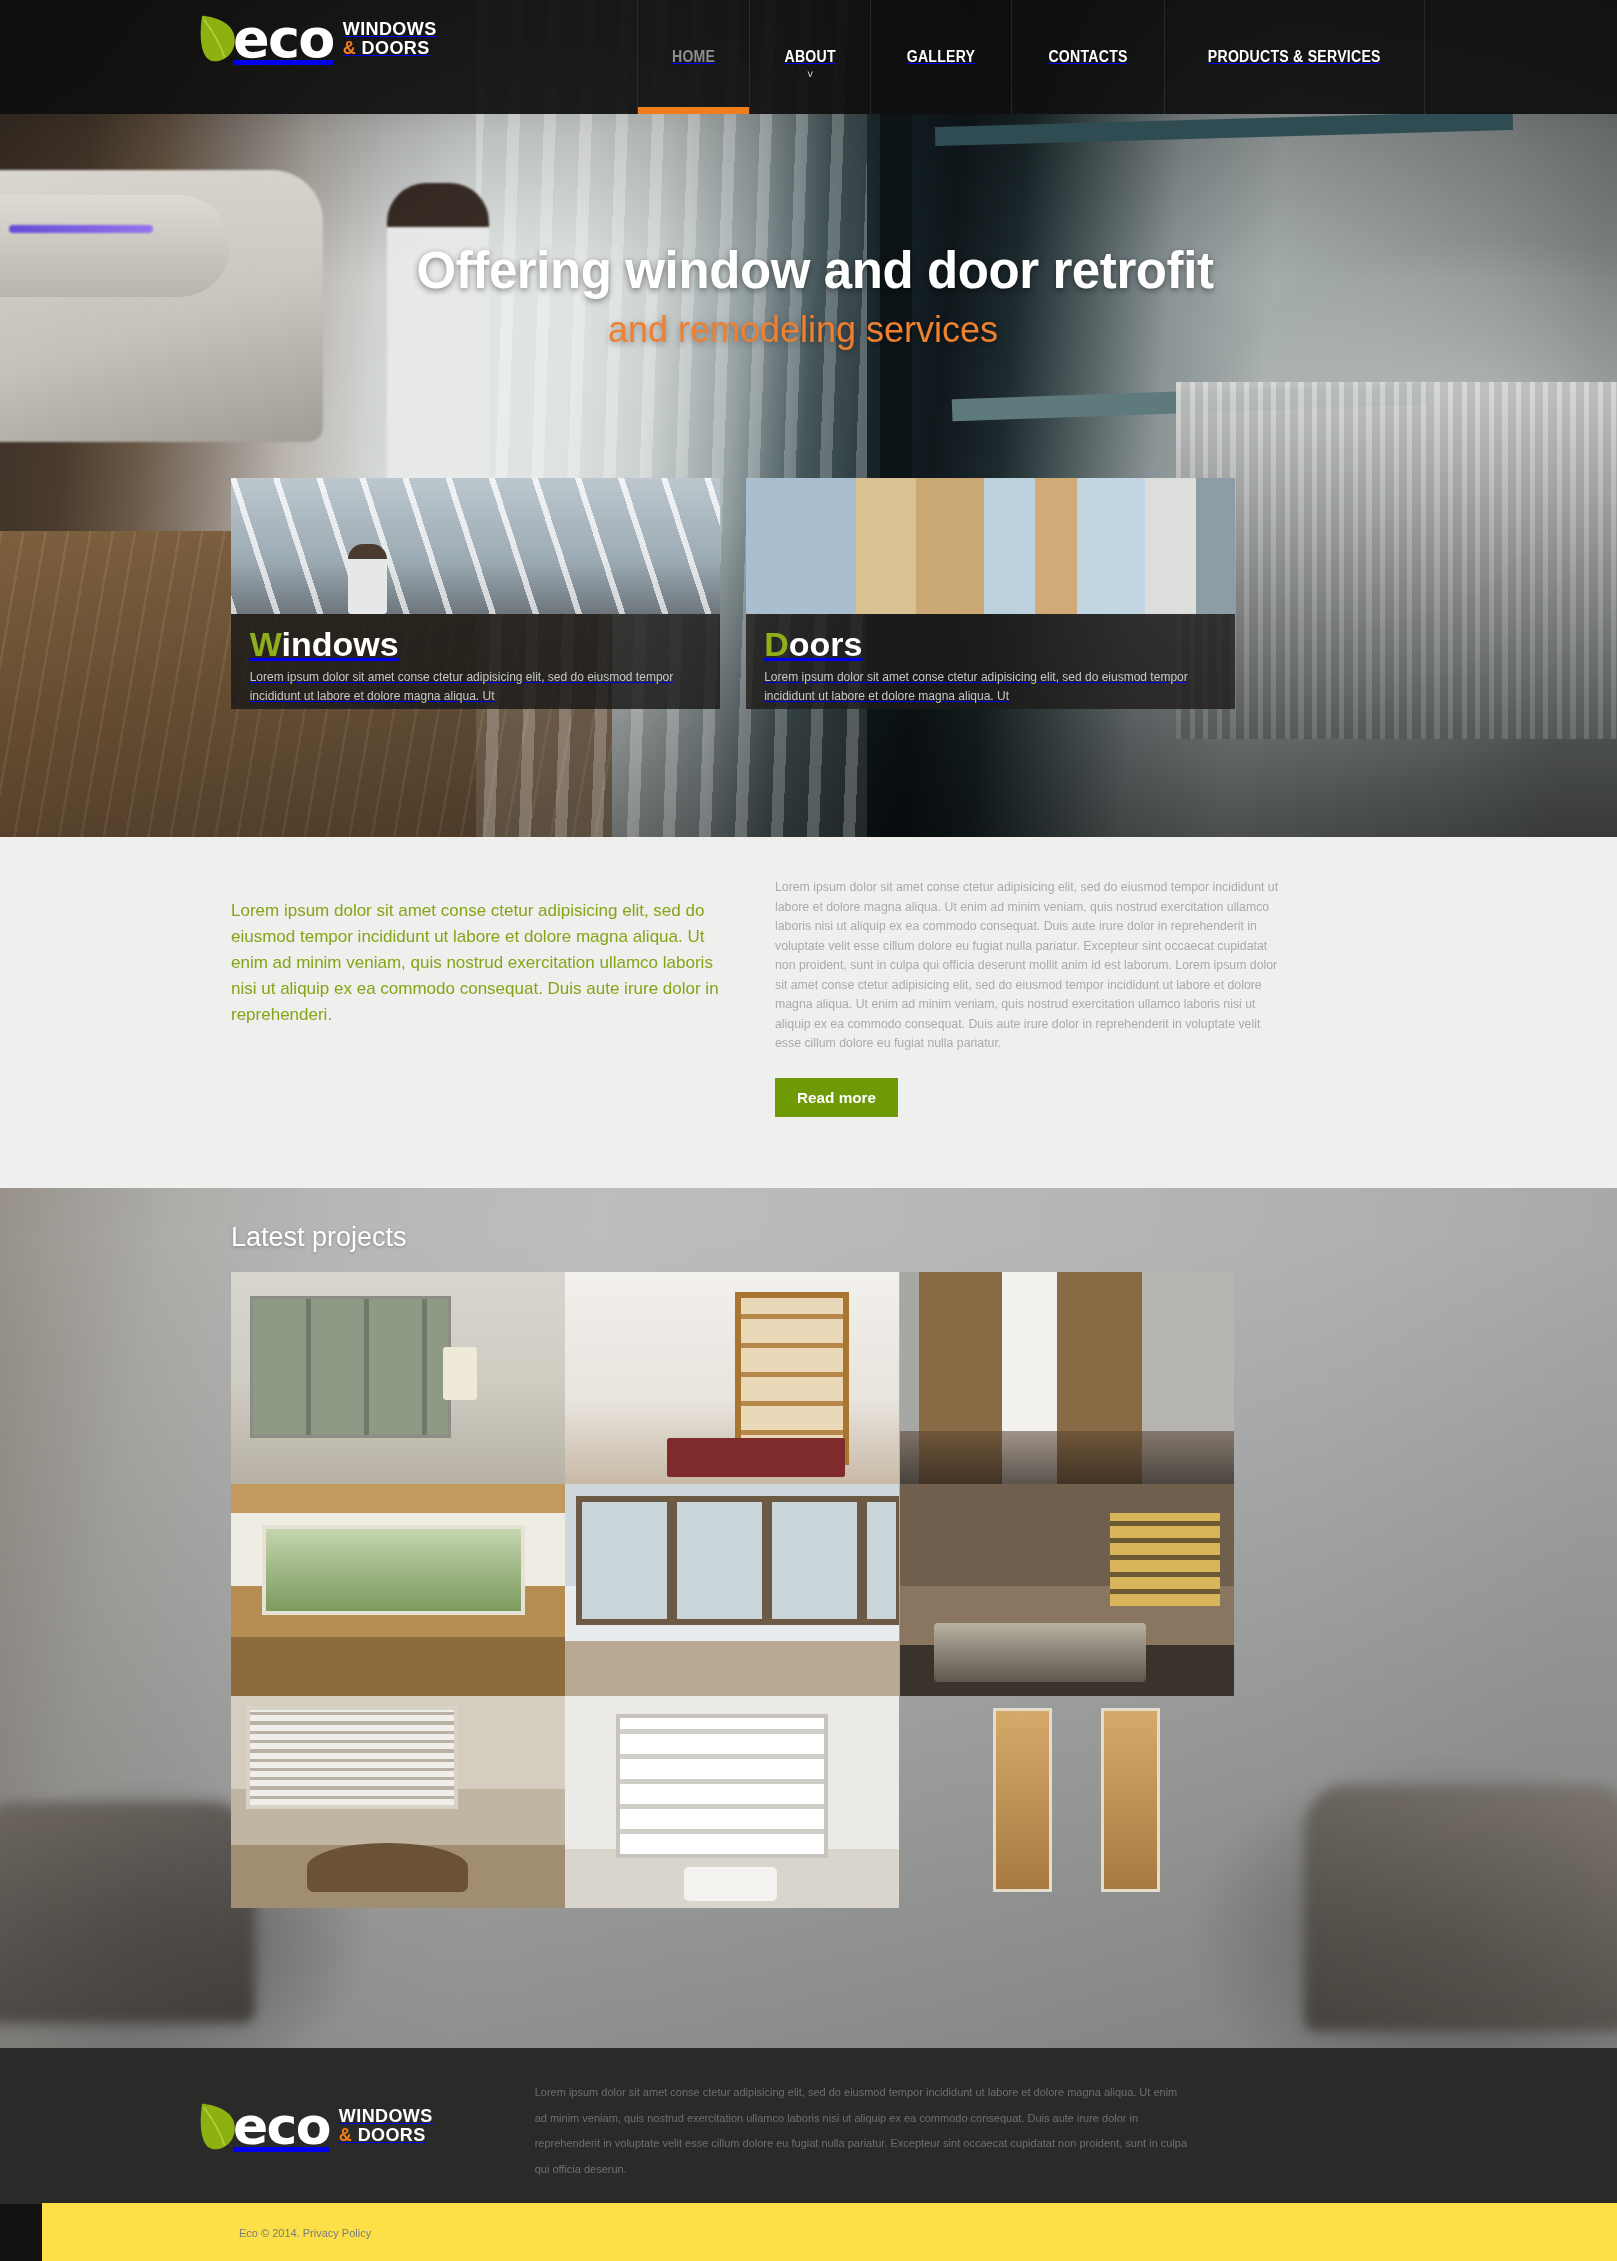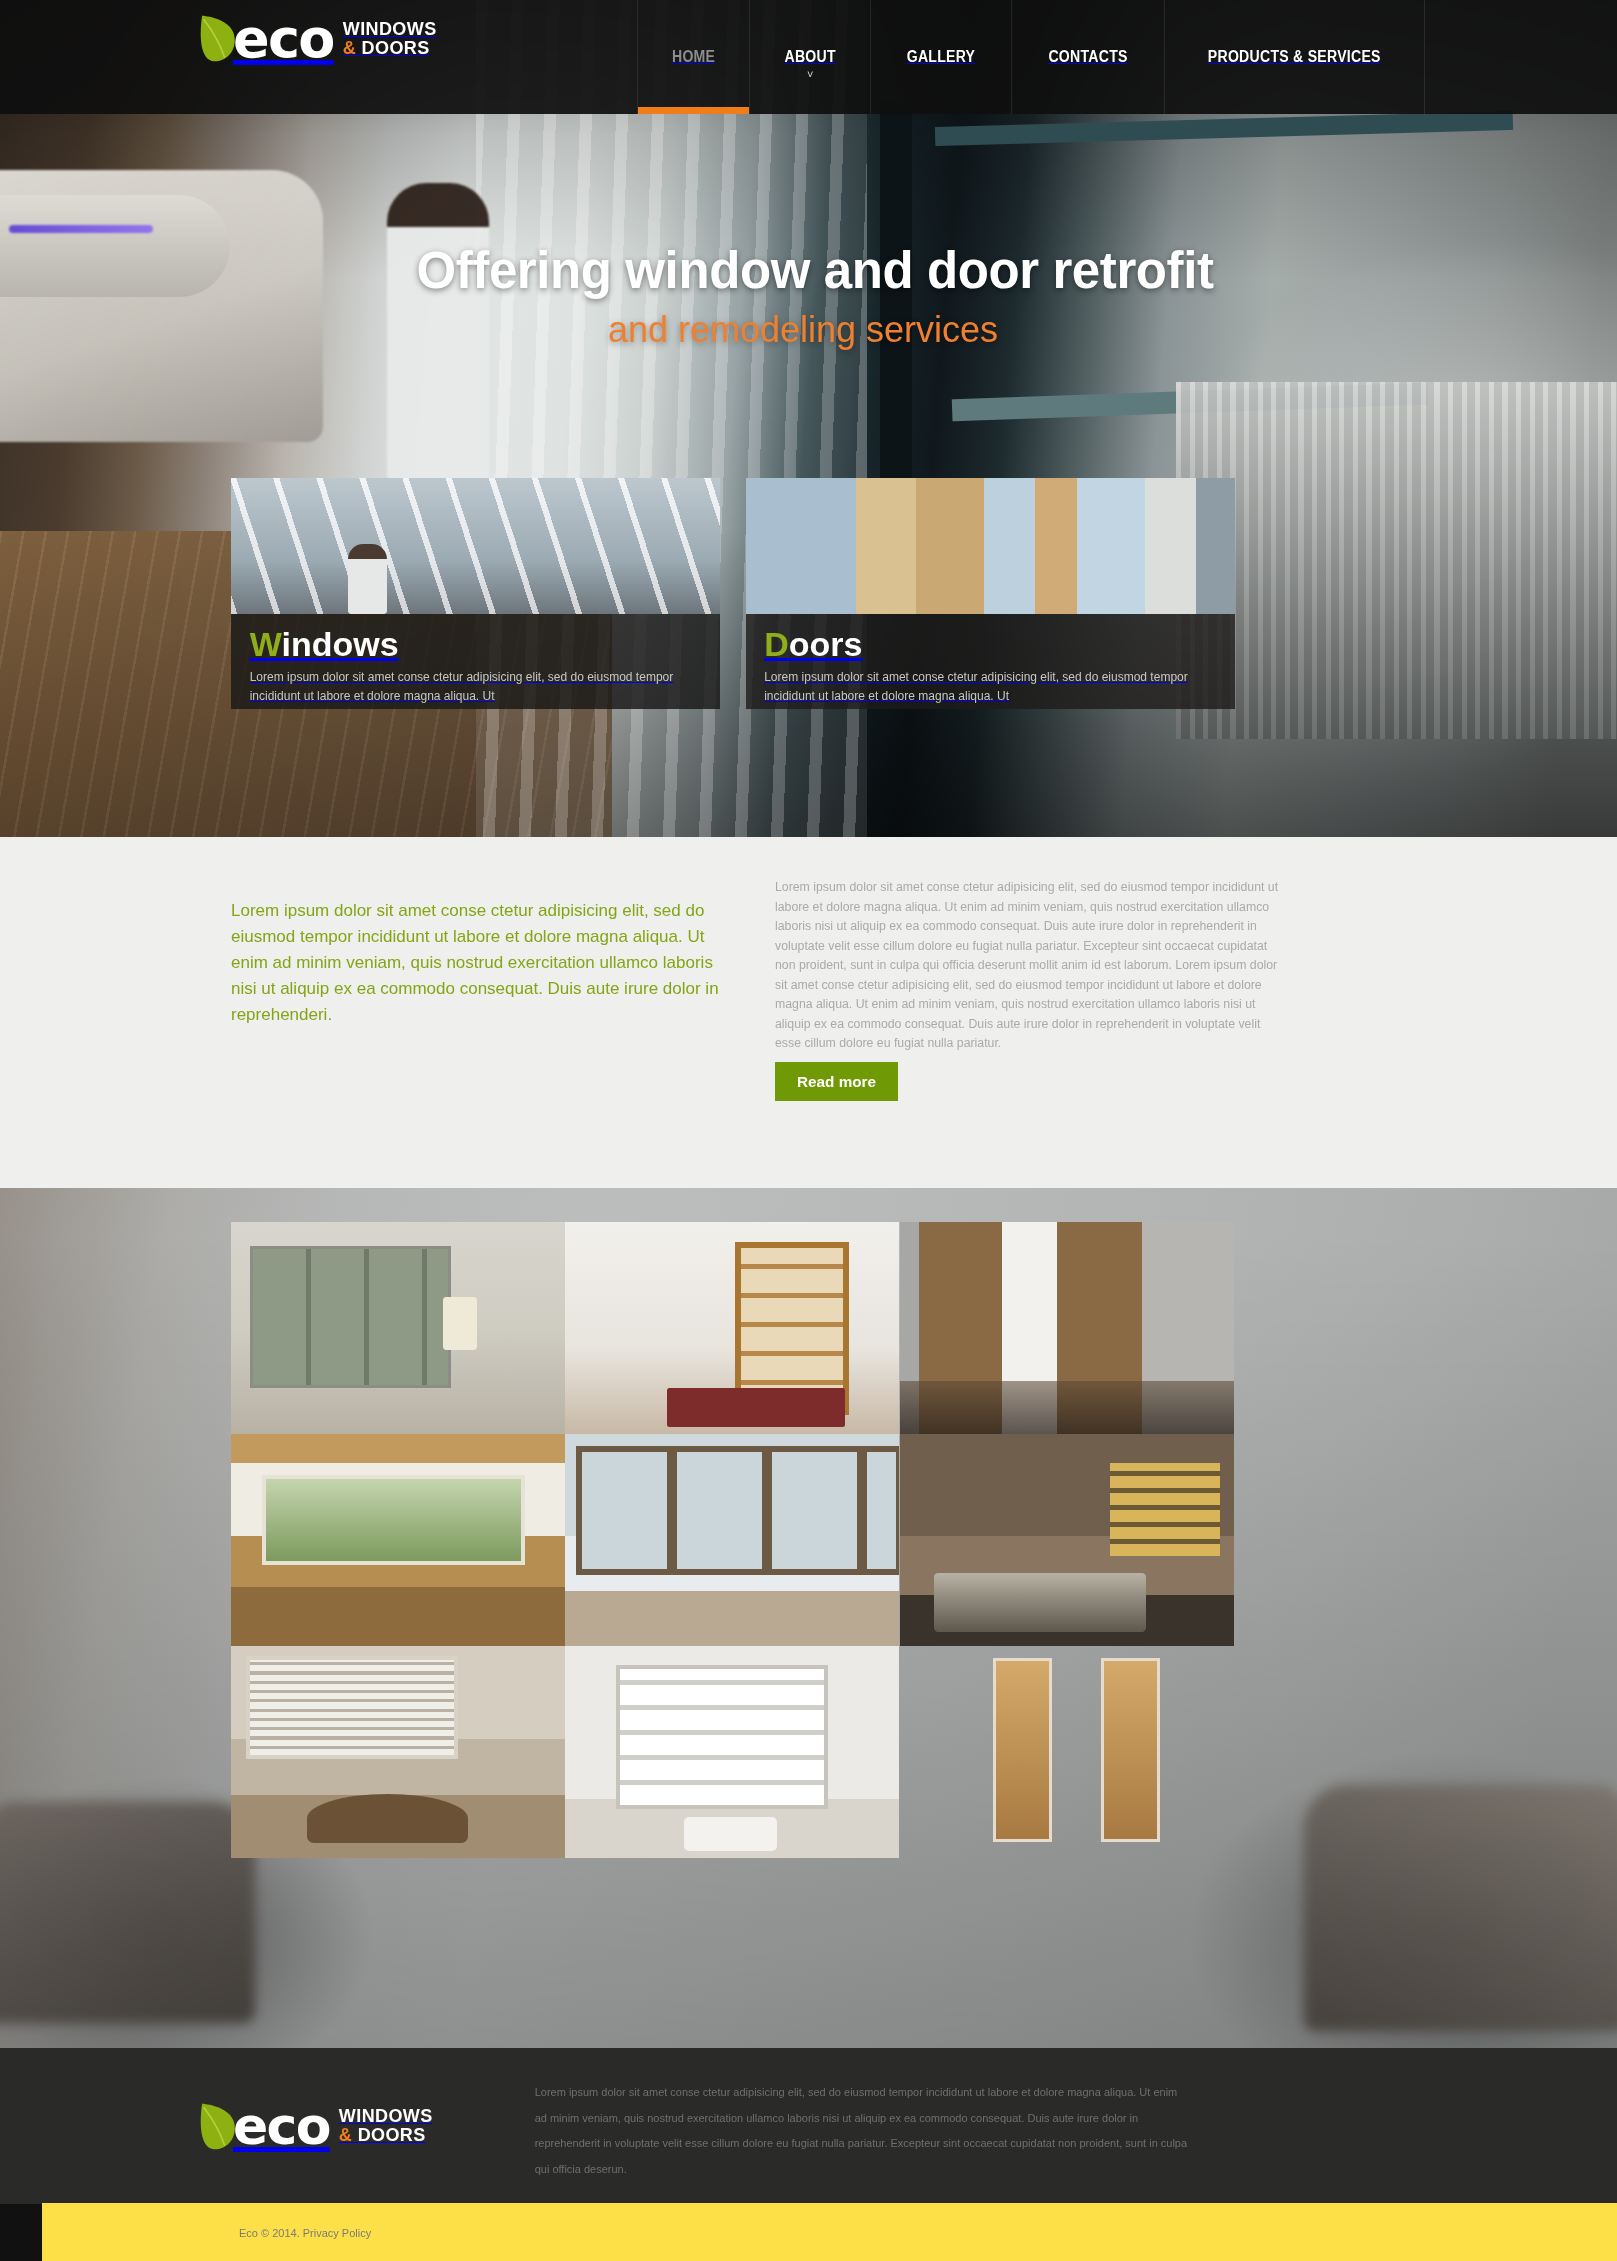--- a/index.html
+++ b/index.html
@@ -174,21 +174,21 @@
   }
   .about-green{
     margin-top:20.4px; font-family:"Liberation Sans", sans-serif; font-size:17px; color:#84a515;
     line-height:26px;
   }
   .about-right{ width:510px; margin-left:51px; }
   .about-grey{
     font-family:"Liberation Sans", sans-serif; font-size:12.3px; color:#a9abab; line-height:19.5px;
   }
   .btn-read{
-    display:inline-block; margin-top:8px; background:#6f9a06; color:#ffffff;
+    display:inline-block; margin-top:24px; background:#6f9a06; color:#ffffff;
     font-family:"Liberation Sans", sans-serif; font-weight:bold; font-size:15.3px;
     padding:12px 22px 12.7px 22px; border:0; cursor:pointer; line-height:1;
   }
 
   
   .projects{ position:absolute; left:0; top:1188px; width:1618px; height:860px; overflow:hidden; }
   .proj-bg{
     position:absolute; inset:0;
     background:
       radial-gradient(ellipse 306px 221px at 153px 748px, rgba(40,40,40,.55), rgba(90,90,90,0) 72%),
@@ -367,20 +367,21 @@
       <button class="btn-read">Read more</button>
     </div>
   </div>
 </section>
 
 <section class="projects">
   <div class="proj-bg"></div>
   <div class="proj-sofa-l"></div>
   <div class="proj-sofa-r"></div>
   <div class="proj-inner">
+    <h2 class="proj-h">Latest projects</h2>
     <div class="grid">
       <a class="cell c1" href="#"></a>
       <a class="cell c2" href="#"></a>
       <a class="cell c3" href="#"></a>
       <a class="cell c4" href="#"></a>
       <a class="cell c5" href="#"></a>
       <a class="cell c6" href="#"></a>
       <a class="cell c7" href="#"></a>
       <a class="cell c8" href="#"></a>
       <a class="cell c9" href="#"></a>

